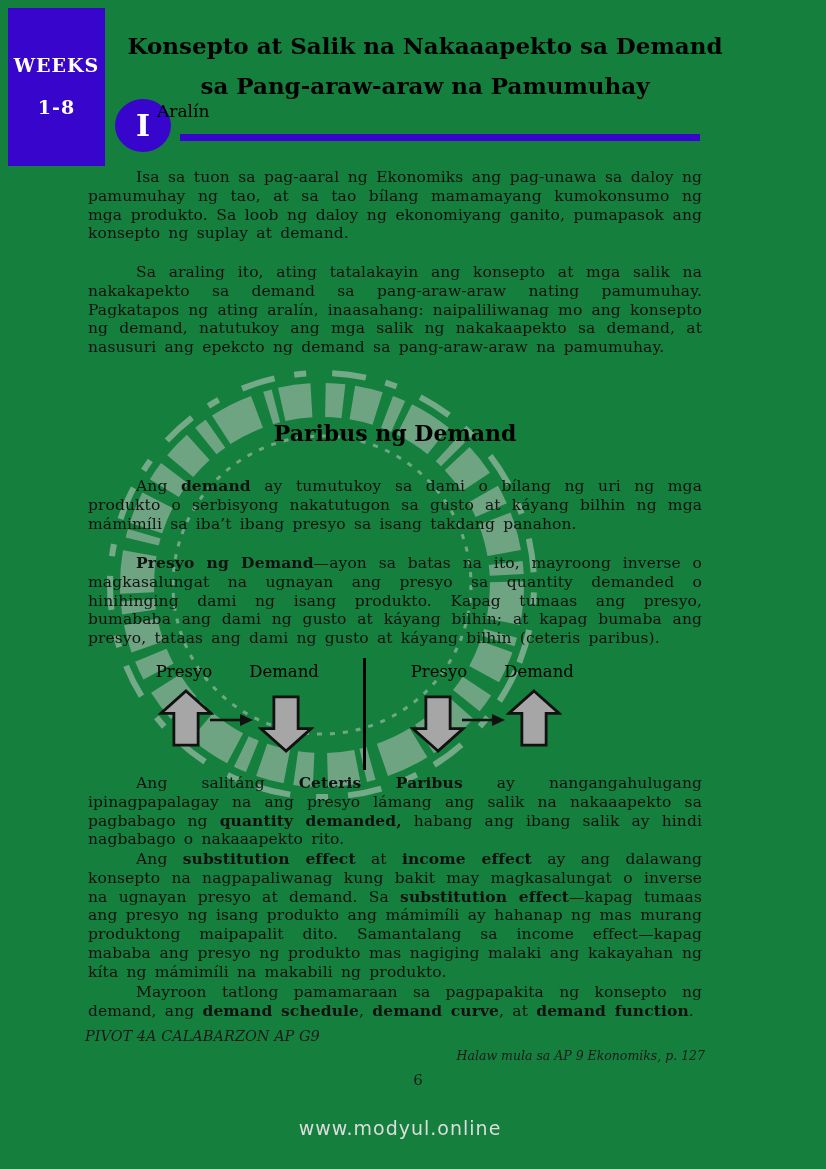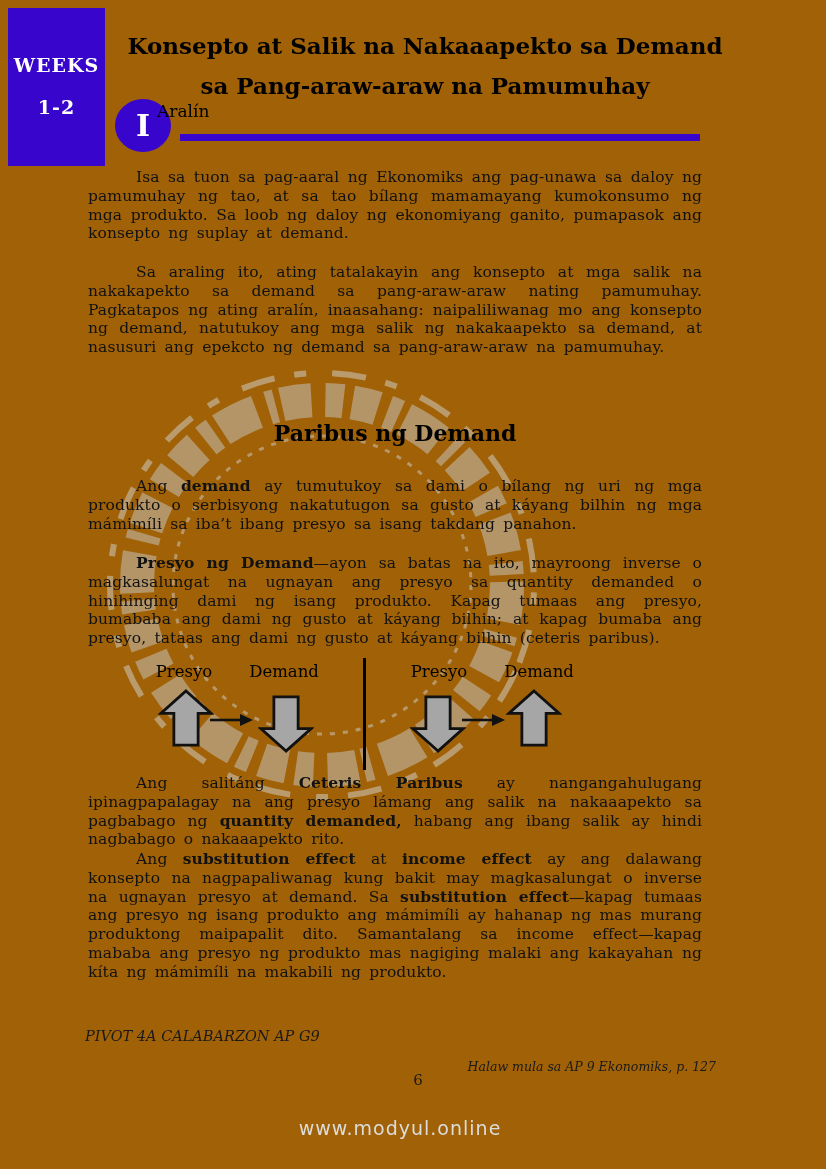--- a/index.html
+++ b/index.html
@@ -1,19 +1,19 @@
 <!DOCTYPE html>
 <html><head>
 <meta charset="utf-8">
 <style>
   html,body{margin:0;padding:0;background:#ffffff;}
   .page{
     position:relative;
     width:826px;height:1169px;
-    background:#a16207;
+    background:#15803d;
     overflow:hidden;
     font-family:"DejaVu Serif", serif;
     color:#111111;
   }
   .stamp{position:absolute;left:0;top:0;pointer-events:none;}
 
   .badge{
     position:absolute;left:8px;top:8px;width:97px;height:158px;
     background:#3705CC;
     color:#ffffff;text-align:center;
@@ -55,21 +55,21 @@
 
   .diagram{position:absolute;left:0;top:658px;width:826px;height:114px;}
   .dlabel{
     position:absolute;top:4px;font-weight:normal;font-size:16.5px;
     text-align:center;color:#000000;
   }
   .darrow{position:absolute;}
   .divider{position:absolute;left:363px;top:0;width:3px;height:112px;background:#000000;}
 
   .source-note{
-    position:absolute;left:88px;top:1048px;width:617px;margin:11px;
+    position:absolute;left:88px;top:1048px;width:617px;margin:0;
     text-align:right;font-style:italic;font-size:12.5px;color:#1a1a1a;
   }
   .doc-label{
     position:absolute;left:85px;top:1028px;margin:0;
     font-style:italic;font-size:14.5px;color:#1a1a1a;
   }
   .page-number{
     position:absolute;left:88px;top:1071px;width:660px;margin:0;
     text-align:center;font-size:15px;color:#1a1a1a;
   }
@@ -88,21 +88,21 @@
   <svg class="stamp" width="826" height="1169" viewBox="0 0 826 1169">
     <g opacity="0.5">
       <circle cx="322" cy="585" r="185" fill="none" stroke="#c8c8c8" stroke-width="34" stroke-dasharray="26 10 12 7 40 12 8 6 30 14 18 9" transform="rotate(-18 322 585)"></circle>
       <circle cx="322" cy="585" r="149" fill="none" stroke="#cfcfcf" stroke-width="3" stroke-dasharray="5 8"></circle>
       <circle cx="322" cy="585" r="212" fill="none" stroke="#d4d4d4" stroke-width="6" stroke-dasharray="34 20 12 26" transform="rotate(24 322 585)"></circle>
     </g>
   </svg>
 
   <div class="badge">
     <div class="b1">WEEKS</div>
-    <div class="b2">1-2</div>
+    <div class="b2">1-8</div>
   </div>
 
   <div class="title">
     <div>Konsepto at Salik na Nakaaapekto sa Demand</div>
     <div>sa Pang-araw-araw na Pamumuhay</div>
   </div>
   <div class="lesson-circle">
     <span>I</span>
   </div>
   <div class="lesson-label">Aralín</div>
@@ -143,19 +143,20 @@
       <path d="M0 8 H31" stroke="#111111" stroke-width="2.6" fill="none"></path>
       <path d="M30 2 L43 8 L30 14 Z" fill="#111111"></path>
     </svg>
     <svg class="darrow" style="left:506px;top:30px" width="56" height="60" viewBox="0 0 60 64">
       <path d="M30 3 L57 27 L43 27 L43 61 L17 61 L17 27 L3 27 Z" fill="#a6a6a6" stroke="#111111" stroke-width="3"></path>
     </svg>
   </div>
 
   <p class="bodytext" style="top:774px"><span>Ang salitáng </span><b>Ceteris Paribus</b><span> ay nangangahulugang ipinagpapalagay na ang presyo lámang ang salik na nakaaapekto sa pagbabago ng </span><b>quantity demanded,</b><span> habang ang ibang salik ay hindi nagbabago o nakaaapekto rito.</span></p>
   <p class="bodytext" style="top:850px"><span>Ang </span><b>substitution effect</b><span> at </span><b>income effect</b><span> ay ang dalawang konsepto na nagpapaliwanag kung bakit may magkasalungat o inverse na ugnayan presyo at demand. Sa </span><b>substitution effect</b><span>—kapag tumaas ang presyo ng isang produkto ang mámimíli ay hahanap ng mas murang produktong maipapalit dito. Samantalang sa income effect—kapag mababa ang presyo ng produkto mas nagiging malaki ang kakayahan ng kíta ng mámimíli na makabili ng produkto.</span></p>
+  <p class="bodytext" style="top:983px"><span>Mayroon tatlong pamamaraan sa pagpapakita ng konsepto ng demand, ang </span><b>demand schedule</b><span>, </span><b>demand curve</b><span>, at </span><b>demand function</b><span>.</span></p>
 
   <p class="source-note">Halaw mula sa AP 9 Ekonomiks, p. 127</p>
   <p class="doc-label">PIVOT 4A CALABARZON AP G9</p>
   <p class="page-number">6</p>
   <div class="site-watermark">www.modyul.online</div>
 
 </div>
 
 </body></html>

